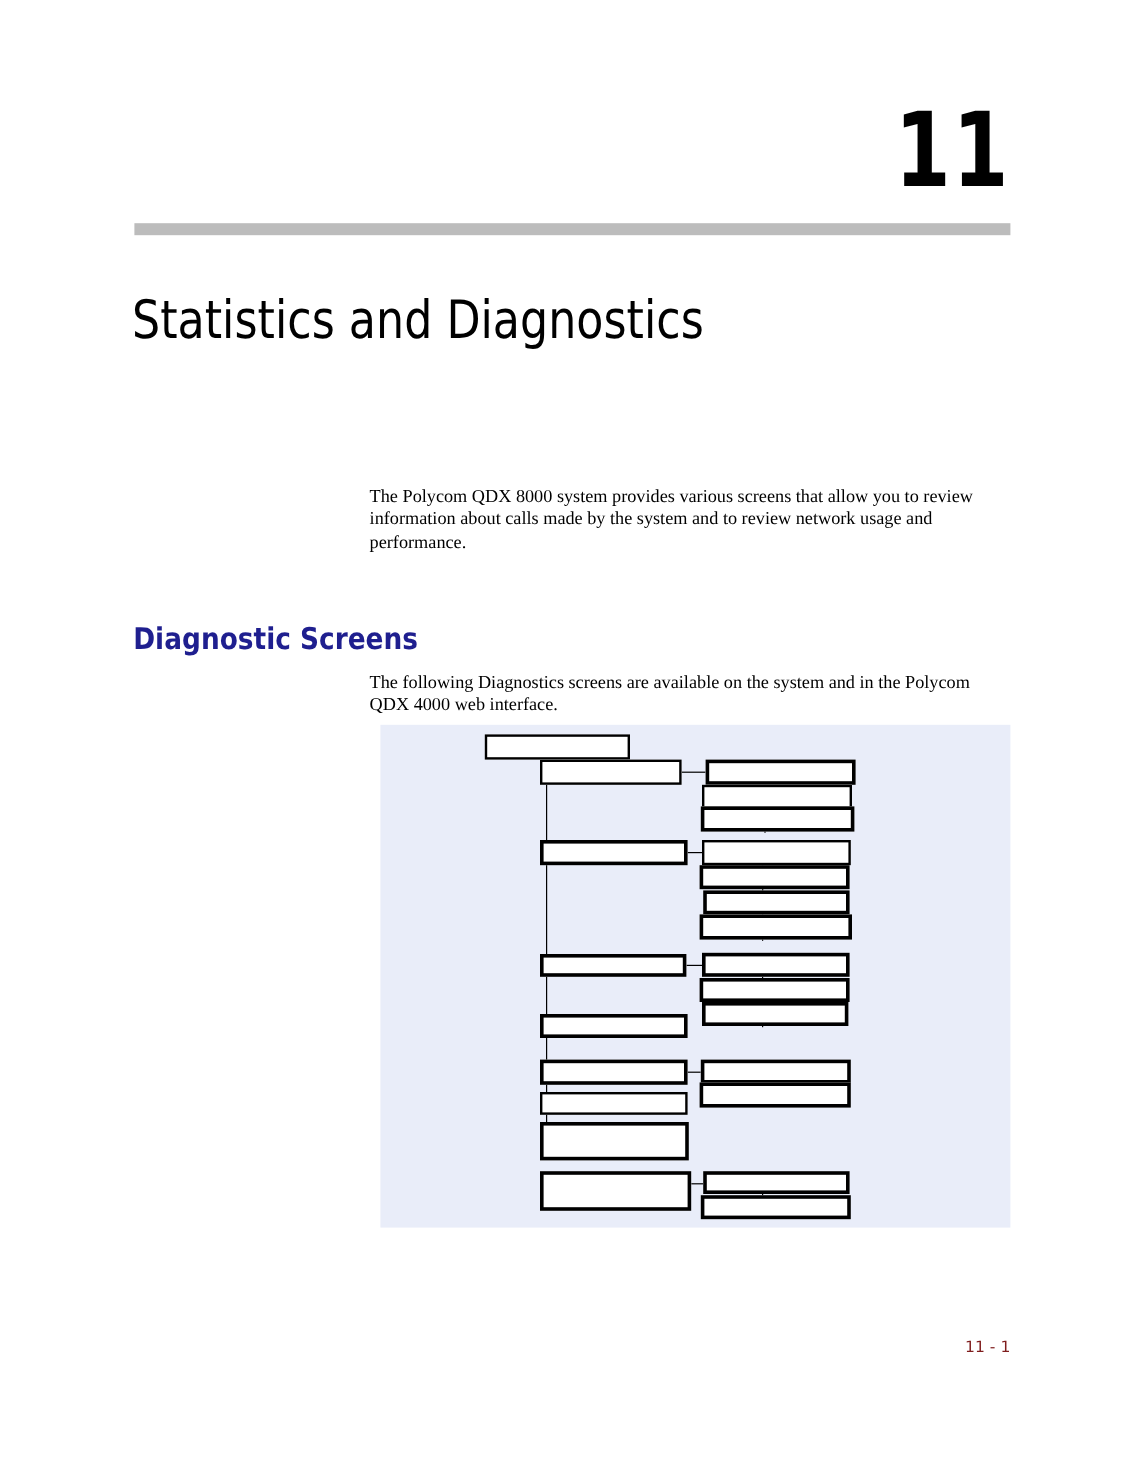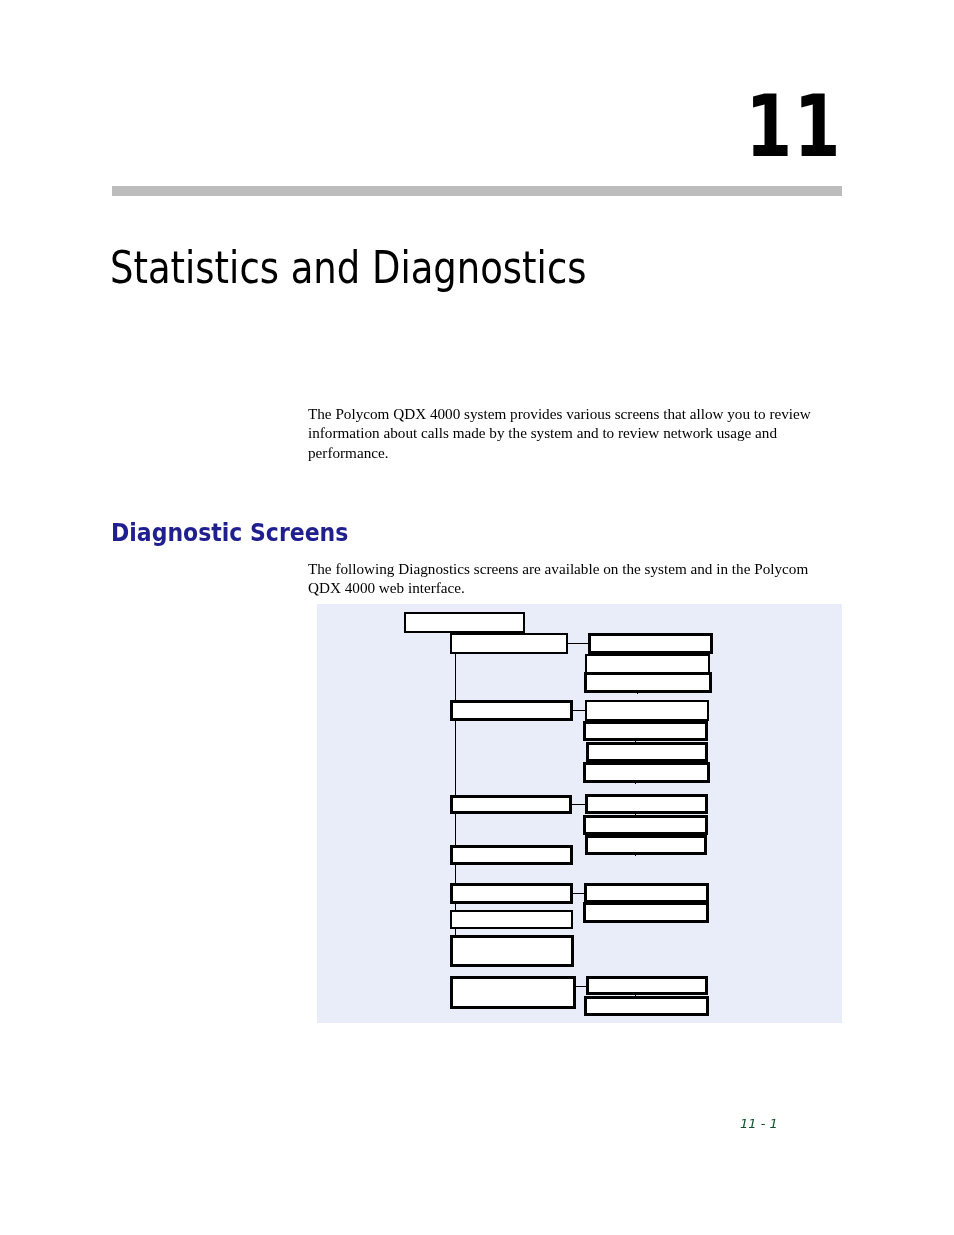--- a/index.html
+++ b/index.html
@@ -100,37 +100,37 @@
     position: absolute;
     background: #000000;
   }
 
   
   #page-number {
     position: absolute;
     left: 740px;
     top: 1116px;
     width: 102px;
+    text-align: right;
     font-family: "DejaVu Sans", sans-serif;
     font-size: 13px;
     line-height: 16px;
-    color: #14532d;
-    font-style: italic;
+    color: #7f1d1d;
   }
 </style>
 </head>
 <body>
 
 <div id="chapter-number">11</div>
 
 <div id="chapter-rule"></div>
 
 <h1 id="chapter-title">Statistics and Diagnostics</h1>
 
-<p id="intro-para" class="body-para">The Polycom QDX 4000 system provides various screens that allow you to review information about calls made by the system and to review network usage and performance.</p>
+<p id="intro-para" class="body-para">The Polycom QDX 8000 system provides various screens that allow you to review information about calls made by the system and to review network usage and performance.</p>
 
 <h2 id="section-heading">Diagnostic Screens</h2>
 
 <p id="diag-para" class="body-para">The following Diagnostics screens are available on the system and in the Polycom QDX 4000 web interface.</p>
 
 <div id="diagram" style="background: rgb(233, 237, 249);">
     <div class="dg-line" style="left: 150px; top: 29px; width: 1.4px; height: 4px;"></div>
     <div class="dg-line" style="left: 138px; top: 50px; width: 1.4px; height: 290px;"></div>
     <div class="dg-line" style="left: 251px; top: 39px; height: 1.4px; width: 20px;"></div>
     <div class="dg-line" style="left: 320px; top: 50px; width: 1.4px; height: 20px;"></div>

